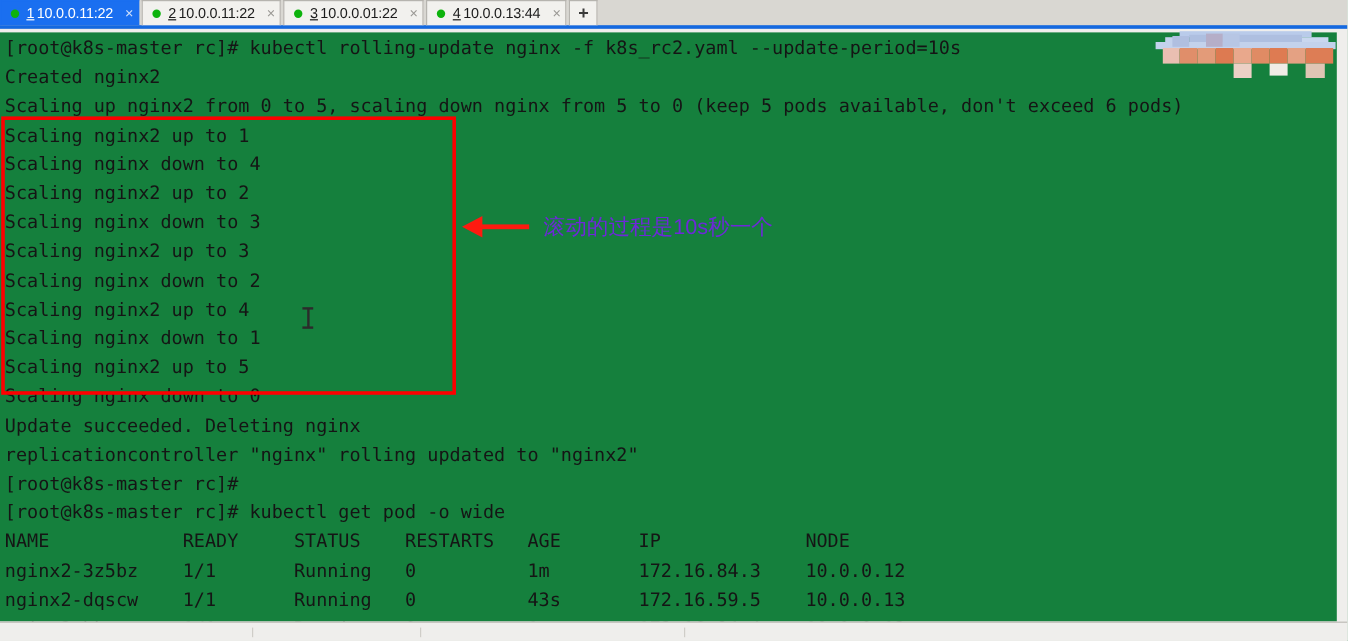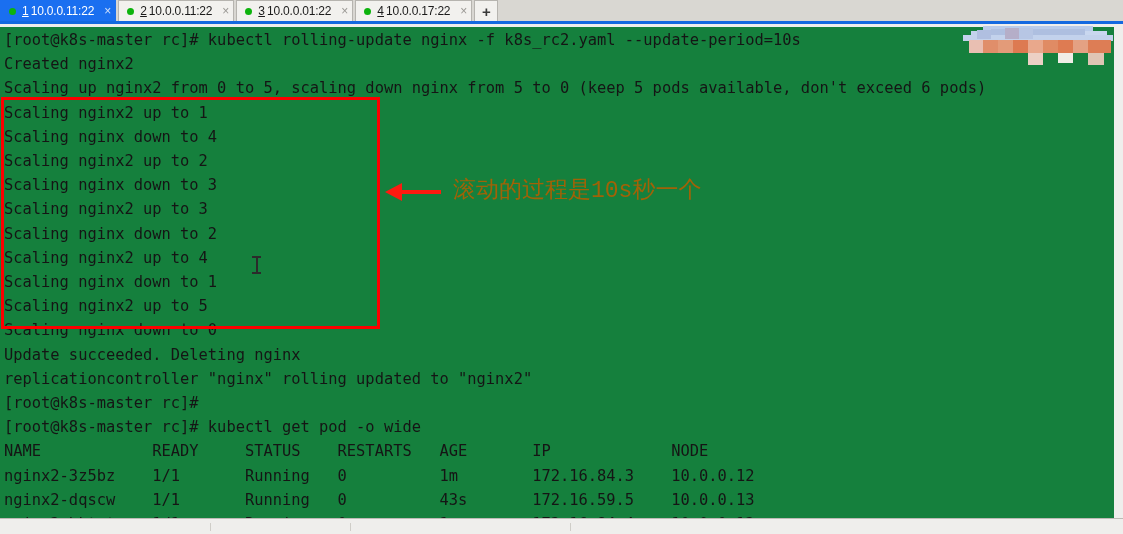--- a/index.html
+++ b/index.html
@@ -172,23 +172,23 @@
     left: 0;
     top: 0;
     width: 0;
     height: 0;
     border-top: 9px solid transparent;
     border-bottom: 9px solid transparent;
     border-right: 17px solid #fe1a10;
   }
   .note {
     margin-left: 12px;
-    font-family: Liberation Mono, monospace;
-    font-size: 23px;
-    color: #a16207;
+    font-family: Liberation Sans, sans-serif;
+    font-size: 18px;
+    color: #6d28d9;
     white-space: nowrap;
     line-height: 1;
   }
 
   
   .ibeam {
     position: absolute;
     left: 252px;
     top: 255px;
     width: 9px;
@@ -255,21 +255,21 @@
     <div class="tab">
       <span class="dot"></span>
       <span class="tnum">3</span>
       <span class="tlabel">10.0.0.01:22</span>
       <span class="tclose">×</span>
     </div>
 
     <div class="tab">
       <span class="dot"></span>
       <span class="tnum">4</span>
-      <span class="tlabel">10.0.0.17:22</span>
+      <span class="tlabel">10.0.0.13:44</span>
       <span class="tclose">×</span>
     </div>
 
     <div class="newtab">+</div>
   </div>
 
   <div class="terminal">
     <pre class="term-text">[root@k8s-master rc]# kubectl rolling-update nginx -f k8s_rc2.yaml --update-period=10s
 Created nginx2
 Scaling up nginx2 from 0 to 5, scaling down nginx from 5 to 0 (keep 5 pods available, don't exceed 6 pods)

